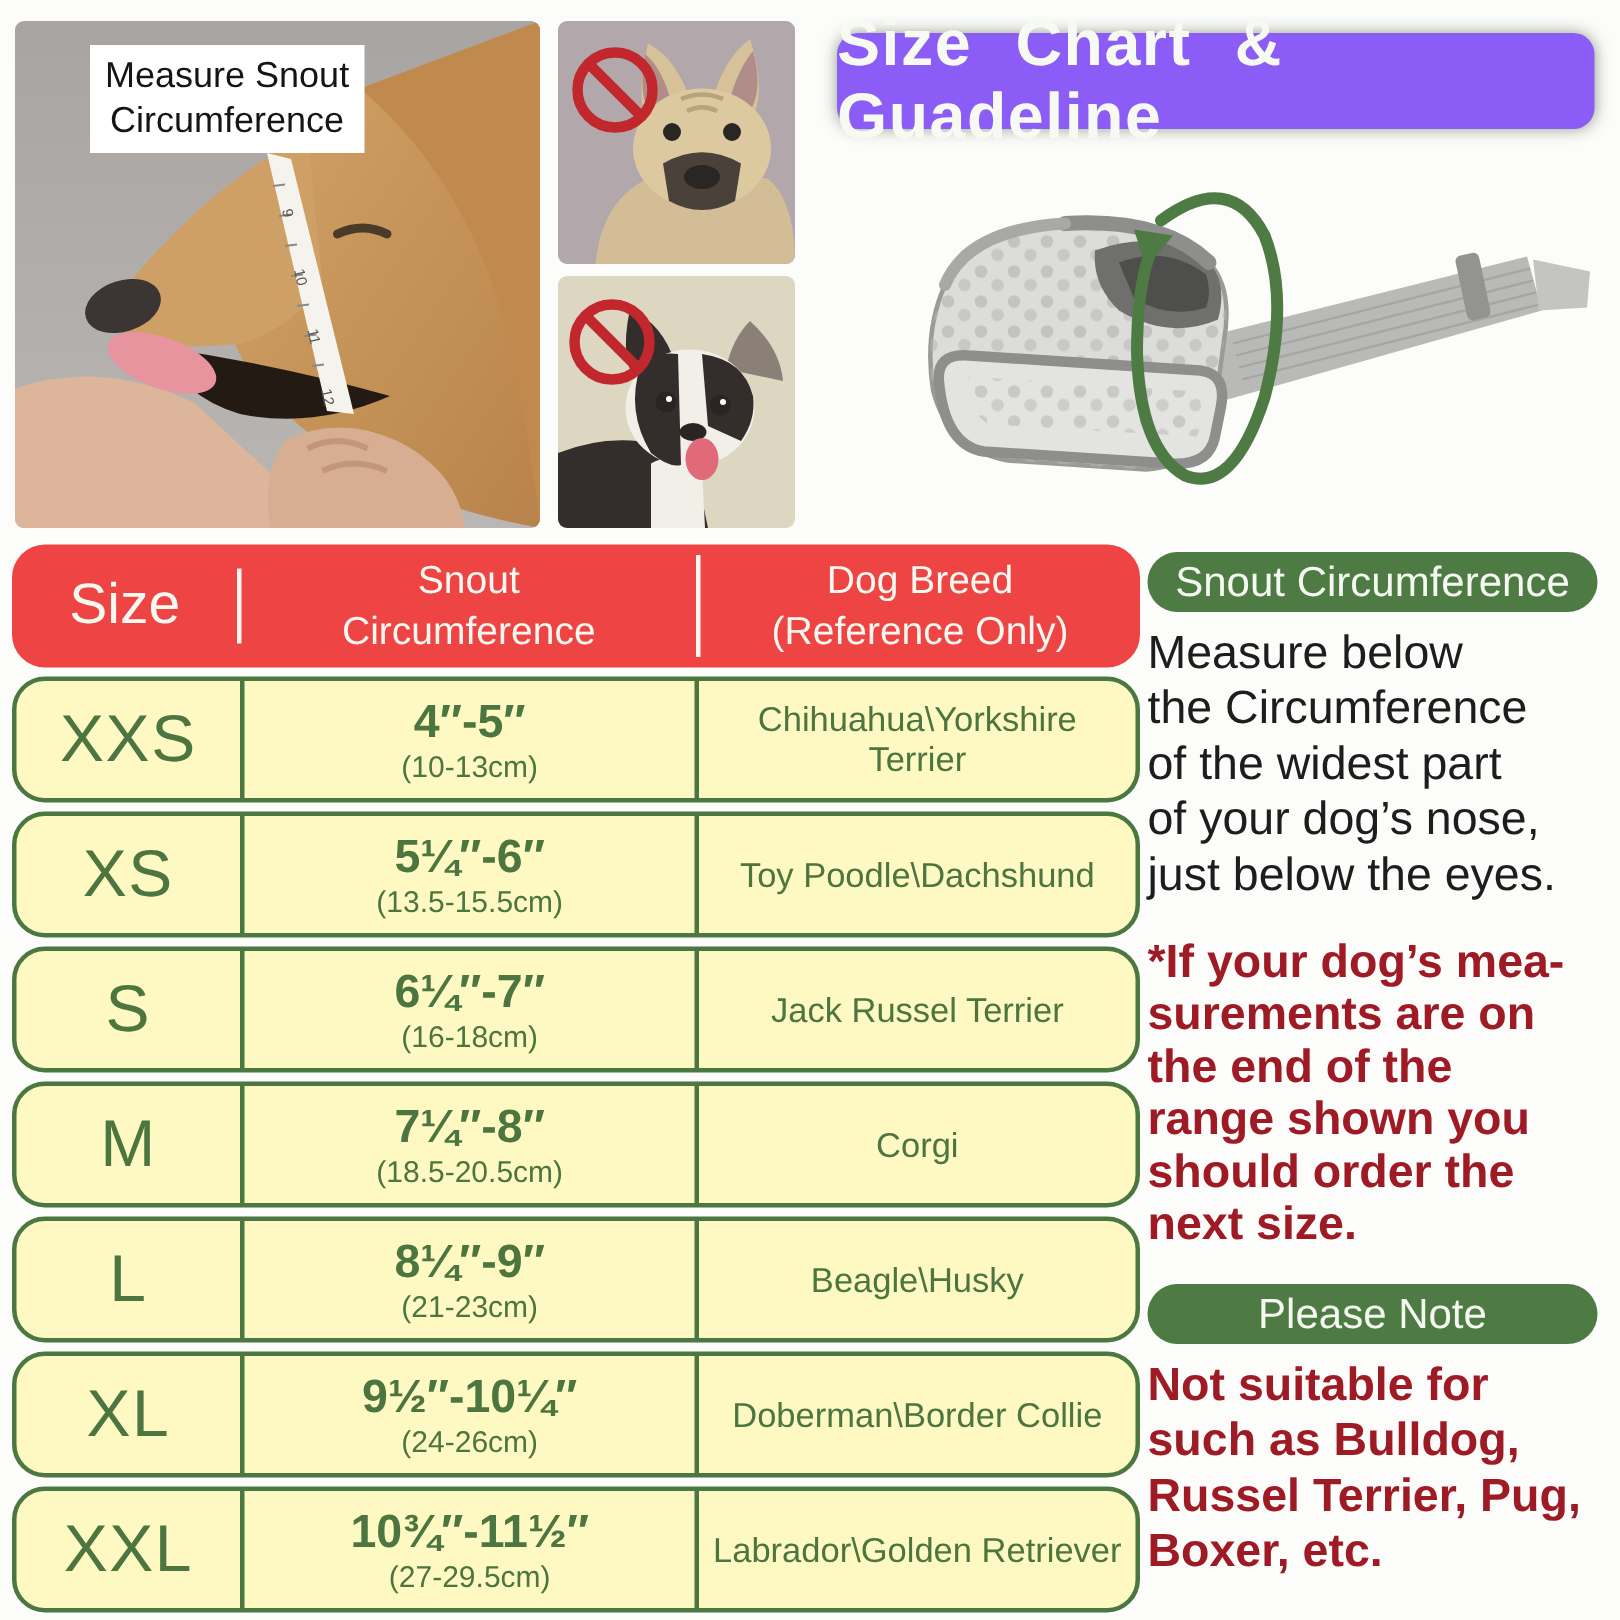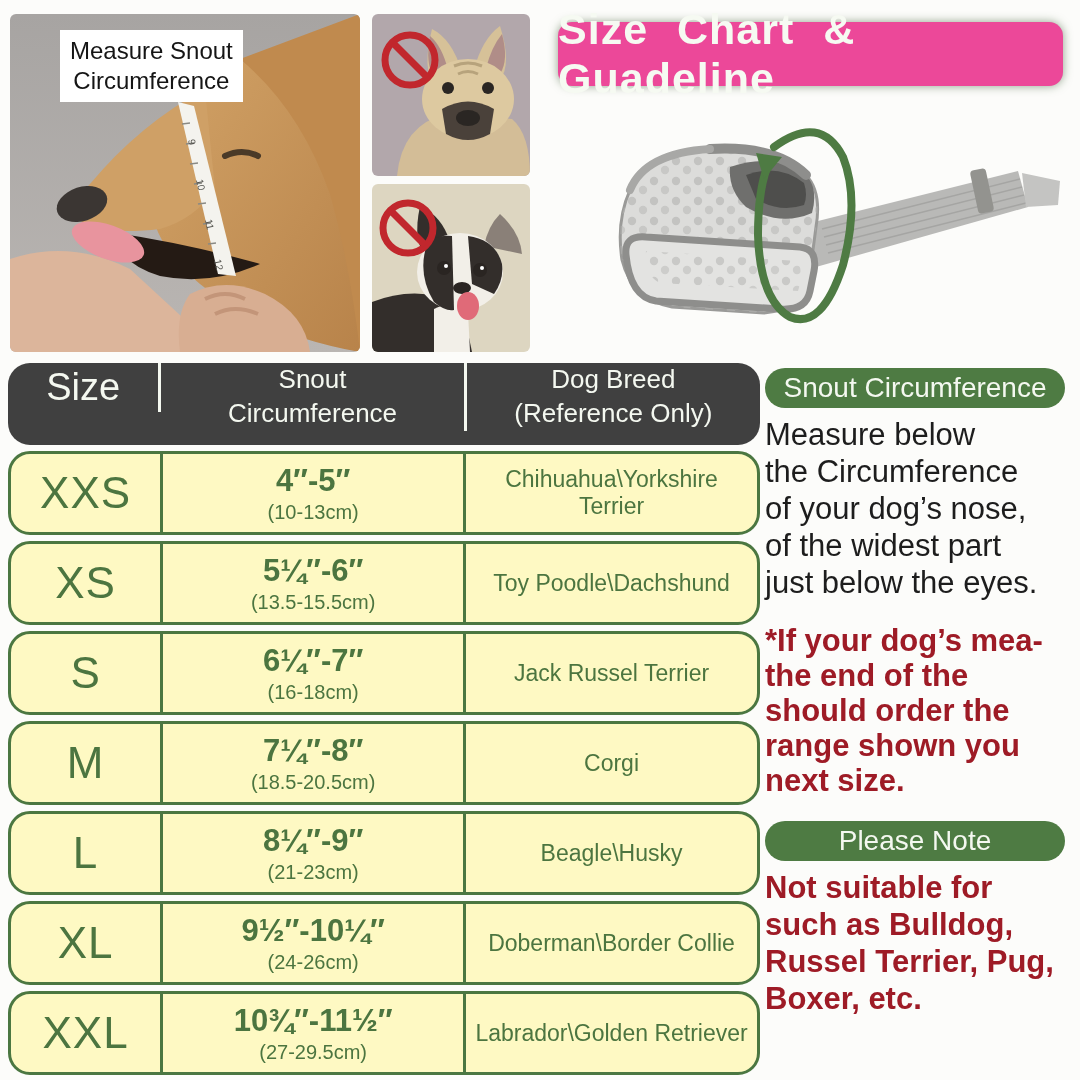--- a/index.html
+++ b/index.html
@@ -11,32 +11,32 @@
   .photo svg{display:block; width:100%; height:100%;}
   #photo-measure{left:10px; top:14px; width:350px; height:338px;}
   #photo-ban1{left:372px; top:14px; width:158px; height:162px;}
   #photo-ban2{left:372px; top:184px; width:158px; height:168px;}
 
   .measure-label{position:absolute; left:14px; top:16px; background:#ffffff; padding:6px 10px;
     color:#151515; font-size:24px; line-height:1.25; text-align:center; font-weight:500;margin-left:36px;}
 
   
   .title-banner{position:absolute; left:558px; top:22px; width:505px; height:64px;
-    background:#ec4899; border-radius:14px; box-shadow:0 0 10px rgba(55,85,45,.55);
+    background:#8b5cf6; border-radius:14px; box-shadow:0 0 10px rgba(55,85,45,.55);
     display:flex; align-items:center; justify-content:center;
     color:#f6faf2; font-size:43px; font-weight:700; word-spacing:16px; letter-spacing:1px;}
 
   
   #muzzle-figure{position:absolute; left:560px; top:95px; width:520px; height:262px;}
   #muzzle-figure svg{display:block; width:100%; height:100%;}
 
   
   .size-table{position:absolute; left:8px; top:363px; width:752px;}
-  .t-header{display:flex; height:82px; background:#404040; border-radius:22px;
-    color:#f4f8f0; margin-bottom:6px; align-items:flex-start;}
+  .t-header{display:flex; height:82px; background:#ef4444; border-radius:22px;
+    color:#f4f8f0; margin-bottom:6px; align-items:center;}
   .t-header .cell{display:flex; flex-direction:column; align-items:center; justify-content:center;
     font-size:26px; line-height:1.3; font-weight:500; text-align:center;}
   .t-header .c1{font-size:38px;}
   .t-row{display:flex; height:84px; background:#fef9c3; border:3px solid #4b7741;
     border-radius:22px; margin-bottom:6px; align-items:stretch; box-sizing:border-box;}
   .c1{flex:0 0 20%; border-right:3px solid;}
   .c2{flex:0 0 40.2%; border-right:3px solid;}
   .c3{flex:1 1 auto; border-right:none !important;}
   .t-header .c1,.t-header .c2{border-color:#f4f8f0;}
   .t-row .c1,.t-row .c2{border-color:#4b7741;}
@@ -286,29 +286,30 @@
           <span class="breed-val">Labrador\Golden Retriever</span>
         </div>
     </div>
   </div>
 
   <div class="guide">
     <div class="pill">Snout Circumference</div>
     <div class="guide-text">
       <div>Measure below</div>
       <div>the Circumference</div>
+      <div>of the widest part</div>
       <div>of your dog’s nose,</div>
-      <div>of the widest part</div>
       <div>just below the eyes.</div>
     </div>
     <div class="warning-text">
       <div>*If your dog’s mea-</div>
+      <div>surements are on</div>
       <div>the end of the</div>
+      <div>range shown you</div>
       <div>should order the</div>
-      <div>range shown you</div>
       <div>next size.</div>
     </div>
     <div class="pill note-pill">Please Note</div>
     <div class="note-text">
       <div>Not suitable for</div>
       <div>such as Bulldog,</div>
       <div>Russel Terrier, Pug,</div>
       <div>Boxer, etc.</div>
     </div>
   </div>

